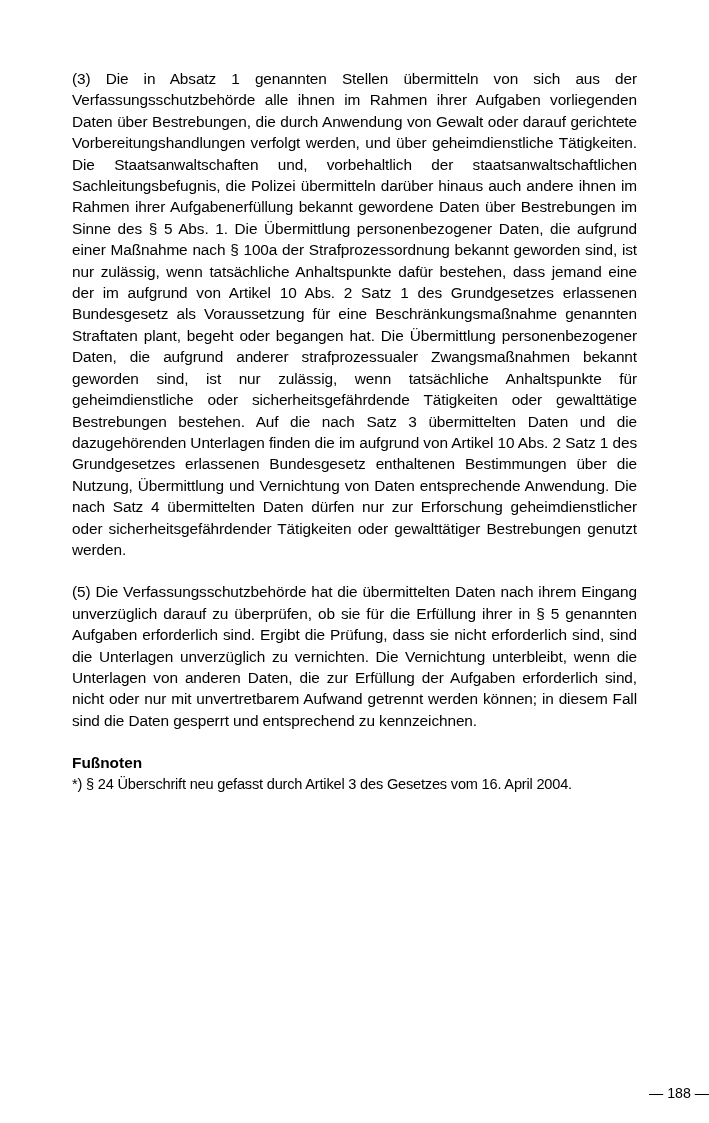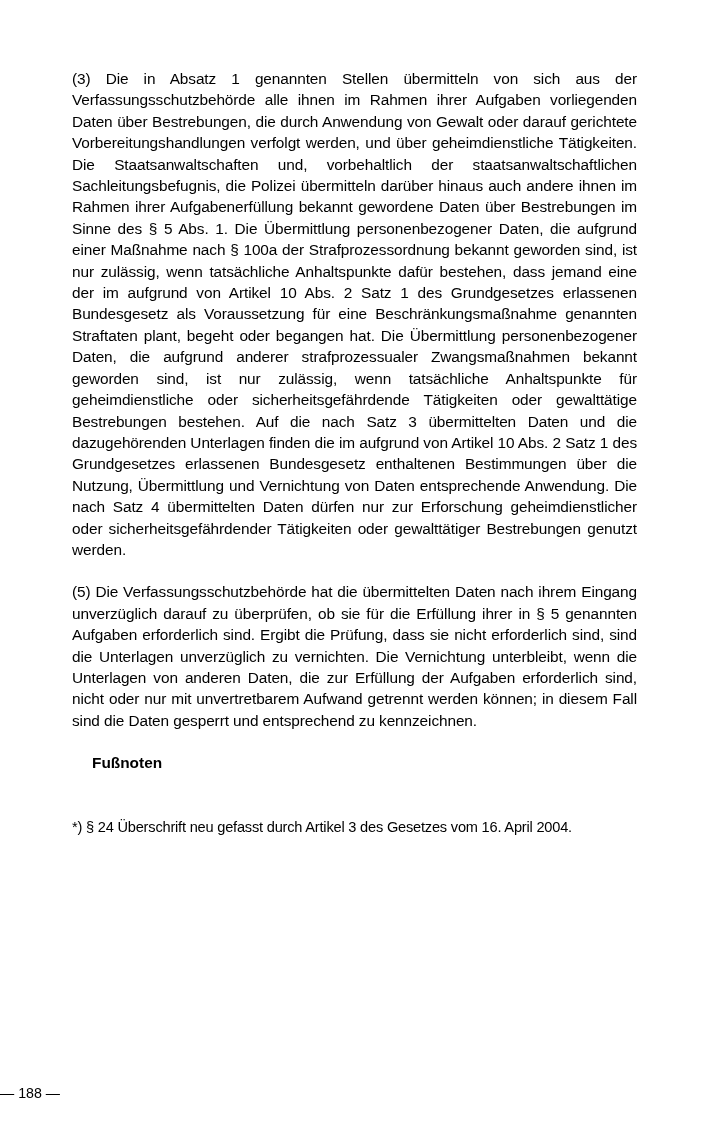--- a/index.html
+++ b/index.html
@@ -27,35 +27,33 @@
     margin-bottom: 21px;
     letter-spacing: -0.1px;
   }
   .footnotes {
     margin-top: 1px;
   }
   .footnotes .fn-heading {
     font-size: 15.4px;
     line-height: 21.4px;
     font-weight: bold;
-    margin-left: 20px;
   }
   .footnotes .fn-item {
     font-size: 14.6px;
     line-height: 21px;
     text-align: justify;
     letter-spacing: -0.2px;
-    margin-top: 43px;
   }
   .page-number {
     position: absolute;
     bottom: 22px;
     left: 0;
     width: 709px;
-    text-align: left;
+    text-align: right;
     font-size: 14.2px;
     color: #000000;
   }
 </style>
 </head>
 <body>
 
 <div class="page">
   <div class="body-text">
     <p>(3) Die in Absatz 1 genannten Stellen übermitteln von sich aus der Verfassungsschutzbehörde alle ihnen im Rahmen ihrer Aufgaben vorliegenden Daten über Bestrebungen, die durch Anwendung von Gewalt oder darauf gerichtete Vorbereitungshandlungen verfolgt werden, und über geheimdienstliche Tätigkeiten. Die Staatsanwaltschaften und, vorbehaltlich der staatsanwaltschaftlichen Sachleitungsbefugnis, die Polizei übermitteln darüber hinaus auch andere ihnen im Rahmen ihrer Aufgabenerfüllung bekannt gewordene Daten über Bestrebungen im Sinne des § 5 Abs. 1. Die Übermittlung personenbezogener Daten, die aufgrund einer Maßnahme nach § 100a der Strafprozessordnung bekannt geworden sind, ist nur zulässig, wenn tatsächliche Anhaltspunkte dafür bestehen, dass jemand eine der im aufgrund von Artikel 10 Abs. 2 Satz 1 des Grundgesetzes erlassenen Bundesgesetz als Voraussetzung für eine Beschränkungsmaßnahme genannten Straftaten plant, begeht oder begangen hat. Die Übermittlung personenbezogener Daten, die aufgrund anderer strafprozessualer Zwangsmaßnahmen bekannt geworden sind, ist nur zulässig, wenn tatsächliche Anhaltspunkte für geheimdienstliche oder sicherheitsgefährdende Tätigkeiten oder gewalttätige Bestrebungen bestehen. Auf die nach Satz 3 übermittelten Daten und die dazugehörenden Unterlagen finden die im aufgrund von Artikel 10 Abs. 2 Satz 1 des Grundgesetzes erlassenen Bundesgesetz enthaltenen Bestimmungen über die Nutzung, Übermittlung und Vernichtung von Daten entsprechende Anwendung. Die nach Satz 4 übermittelten Daten dürfen nur zur Erforschung geheimdienstlicher oder sicherheitsgefährdender Tätigkeiten oder gewalttätiger Bestrebungen genutzt werden.</p>

